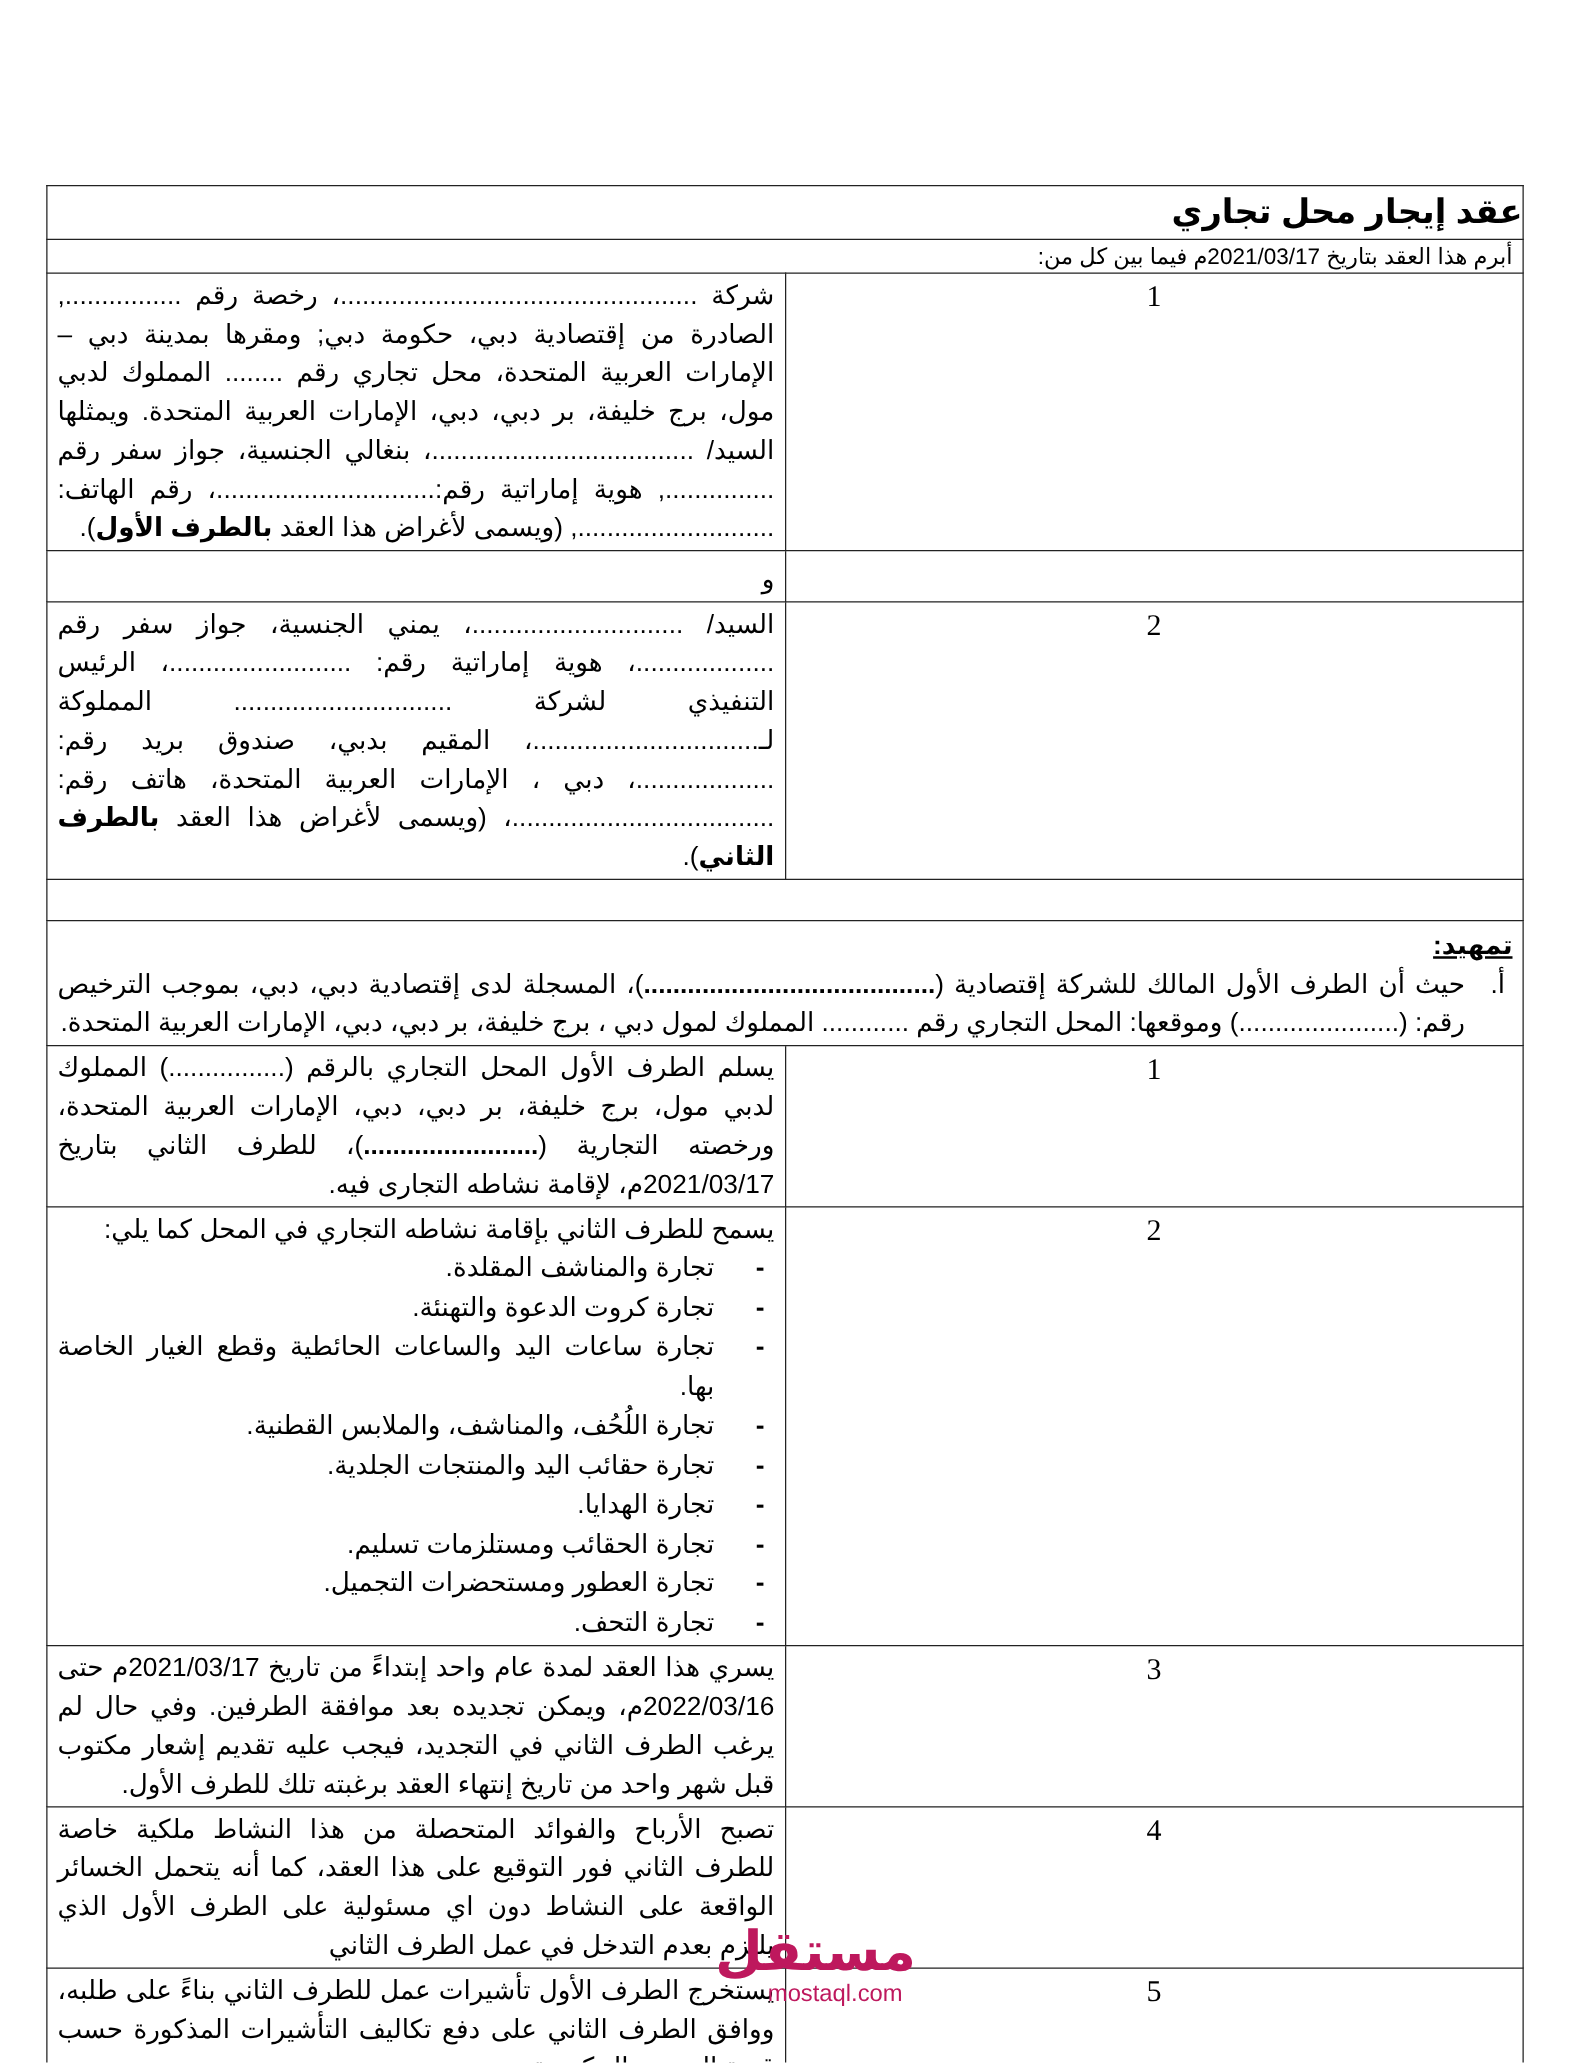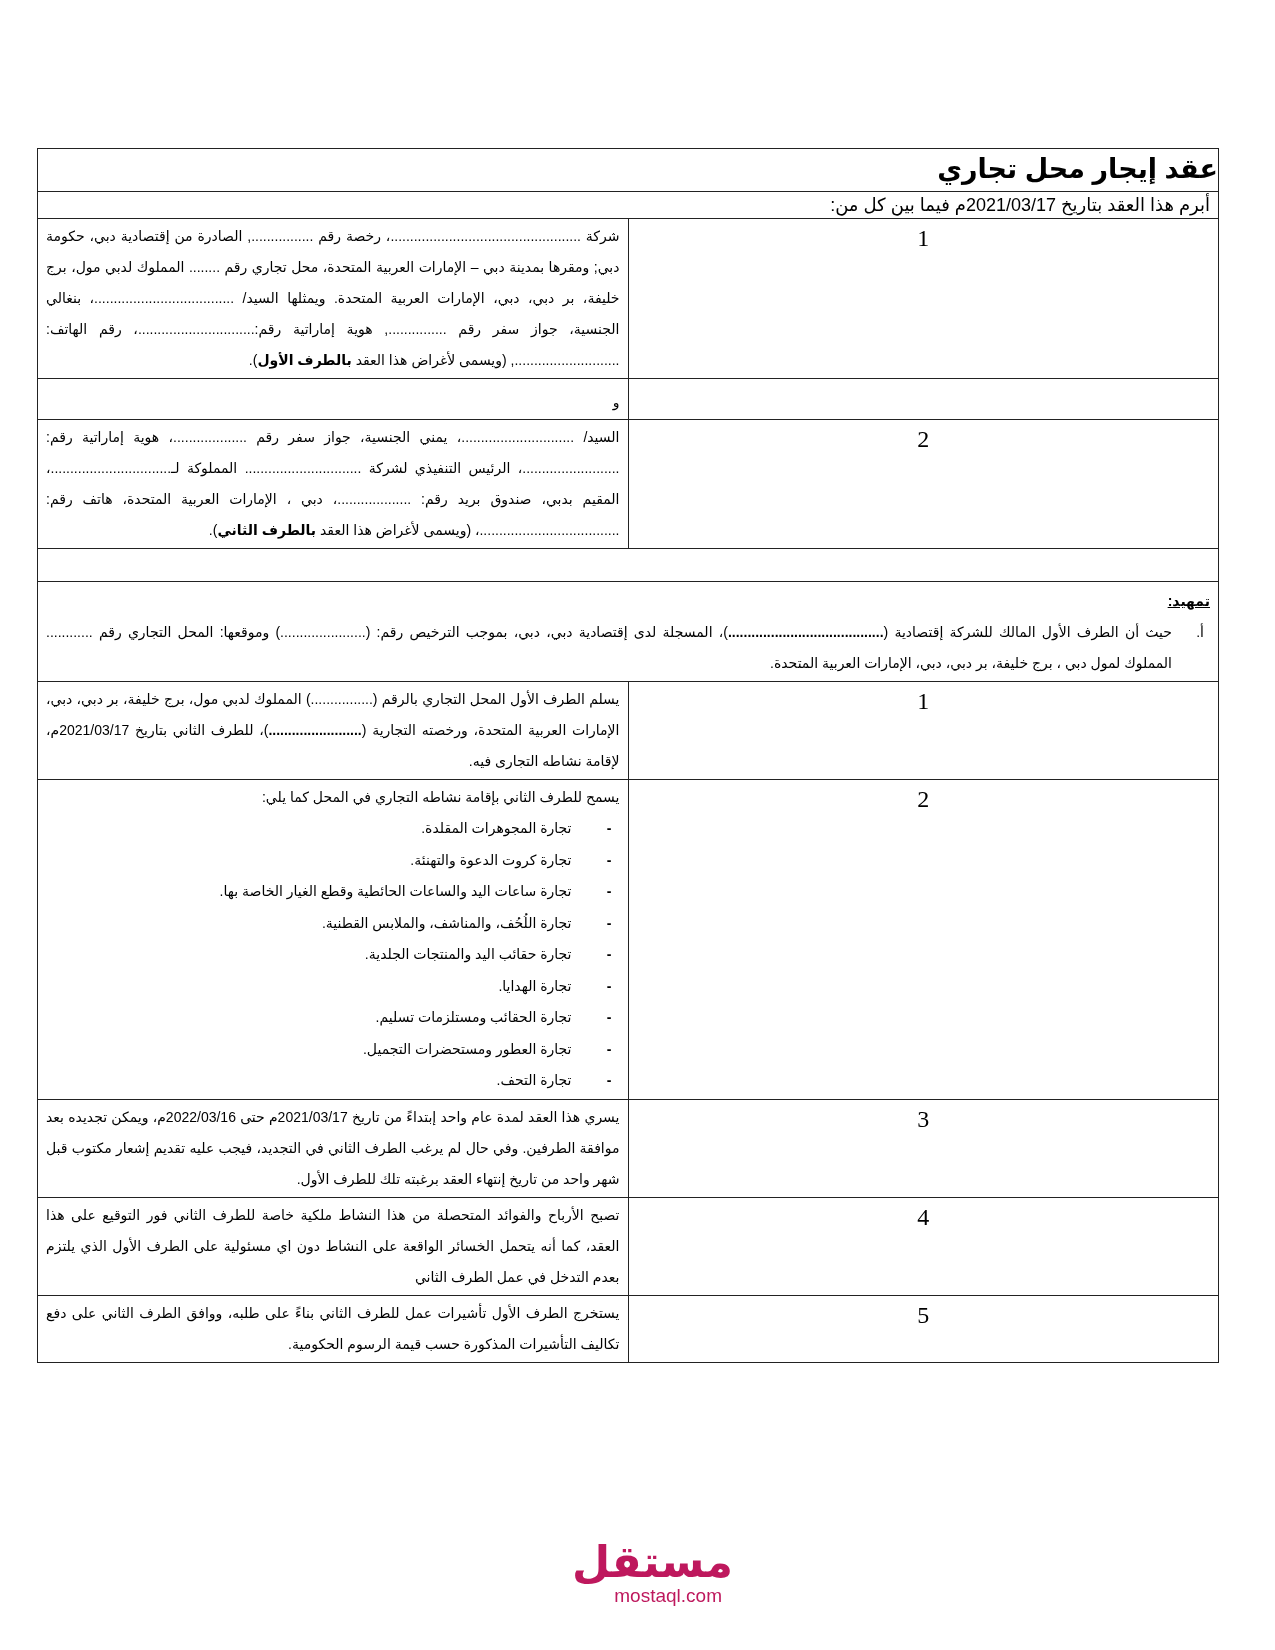--- a/index.html
+++ b/index.html
@@ -1,21 +1,21 @@
 <!DOCTYPE html>
 <html><head>
 <meta charset="utf-8">
 <style>
   html, body { margin: 0; padding: 0; background: #ffffff; }
   body { width: 1275px; height: 1650px; position: relative; overflow: hidden;
          font-family: "Liberation Sans", "DejaVu Sans", sans-serif; color: #000; }
   .doc { position: absolute; left: 37px; top: 148px; width: 1182px; direction: rtl; }
   table { width: 100%; border-collapse: collapse; table-layout: fixed; }
   td { border: 1.5px solid #222; vertical-align: top; padding: 2px 8px 2px 8px;
-       font-size: 14px; line-height: 31px; text-align: justify; }
+       font-size: 21px; line-height: 31px; text-align: justify; }
   td.num { width: 92px; text-align: center; font-family: "Liberation Serif", serif;
            font-size: 24px; padding-top: 4px; }
   .title { text-align: right; font-weight: bold; font-size: 27px; line-height: 36px; padding: 2px 0 4px; }
   .intro { font-size: 18px; line-height: 26px; padding: 0 8px; }
   .b { font-weight: bold; }
   .empty-row td { height: 28px; }
   .sep td { height: 22px; }
   .heading { font-weight: bold; text-decoration: underline; }
   ul.items { list-style: none; margin: 0; padding: 0 48px 0 0; }
   ul.items li { position: relative; line-height: 31.5px; }
@@ -62,21 +62,21 @@
     </tr>
     <tr>
       <td class="num">1</td>
       <td><span>يسلم الطرف الأول المحل التجاري بالرقم (................) المملوك لدبي مول، برج خليفة، بر دبي، دبي، الإمارات العربية المتحدة، ورخصته التجارية (</span><span class="b">........................</span><span>)، للطرف الثاني بتاريخ 2021/03/17م، لإقامة نشاطه التجارى فيه.</span></td>
     </tr>
     <tr>
       <td class="num">2</td>
       <td>
         <div>يسمح للطرف الثاني بإقامة نشاطه التجاري في المحل كما يلي:</div>
         <ul class="items">
-          <li>تجارة المجوهرات المقلدة.</li>
+          <li>تجارة والمناشف المقلدة.</li>
           <li>تجارة كروت الدعوة والتهنئة.</li>
           <li>تجارة ساعات اليد والساعات الحائطية وقطع الغيار الخاصة بها.</li>
           <li>تجارة اللُحُف، والمناشف، والملابس القطنية.</li>
           <li>تجارة حقائب اليد والمنتجات الجلدية.</li>
           <li>تجارة الهدايا.</li>
           <li>تجارة الحقائب ومستلزمات تسليم.</li>
           <li>تجارة العطور ومستحضرات التجميل.</li>
           <li>تجارة التحف.</li>
         </ul>
       </td>

